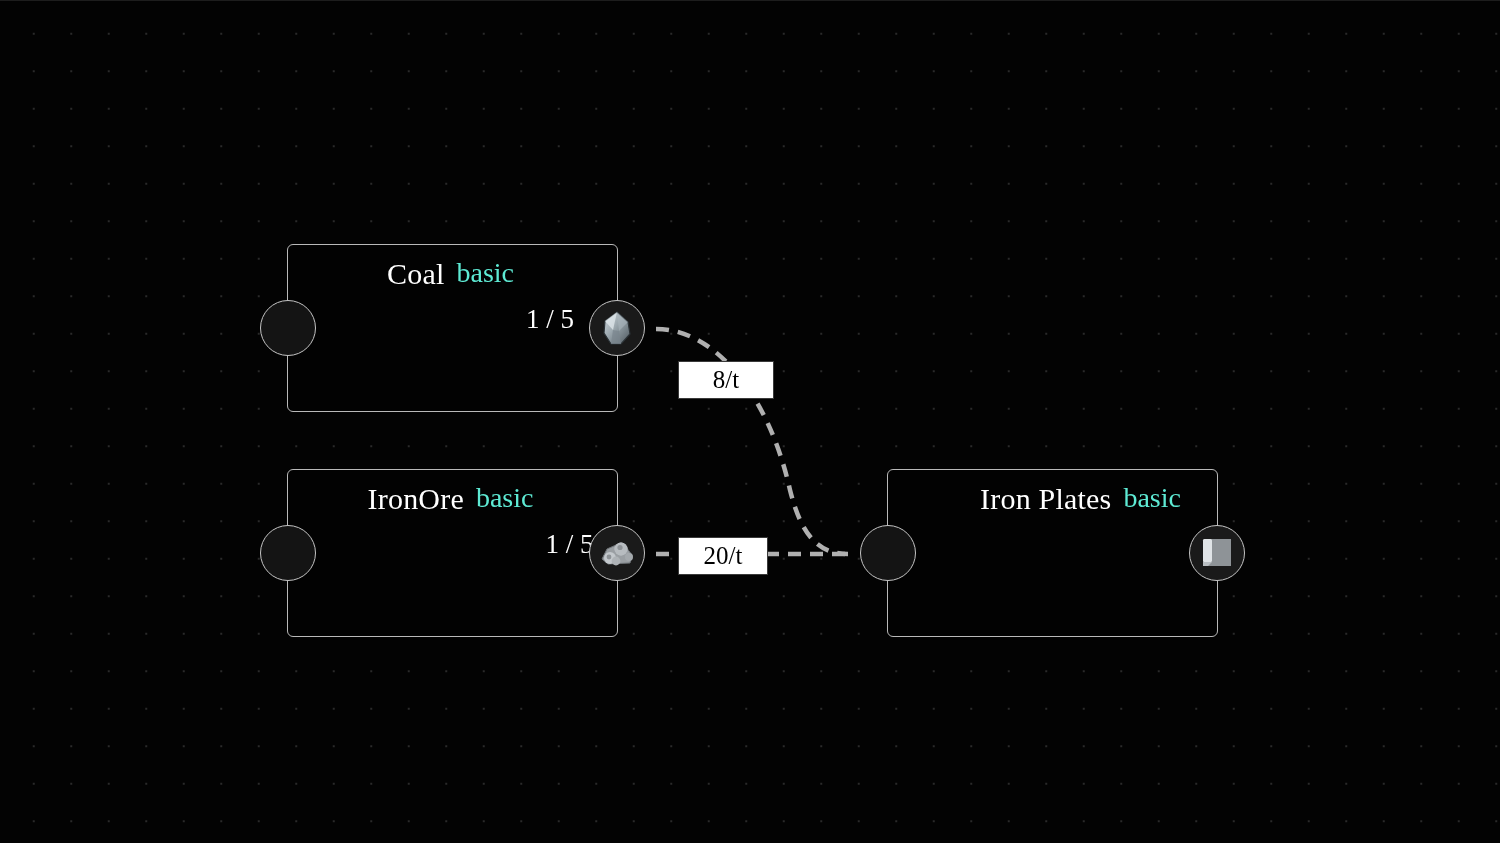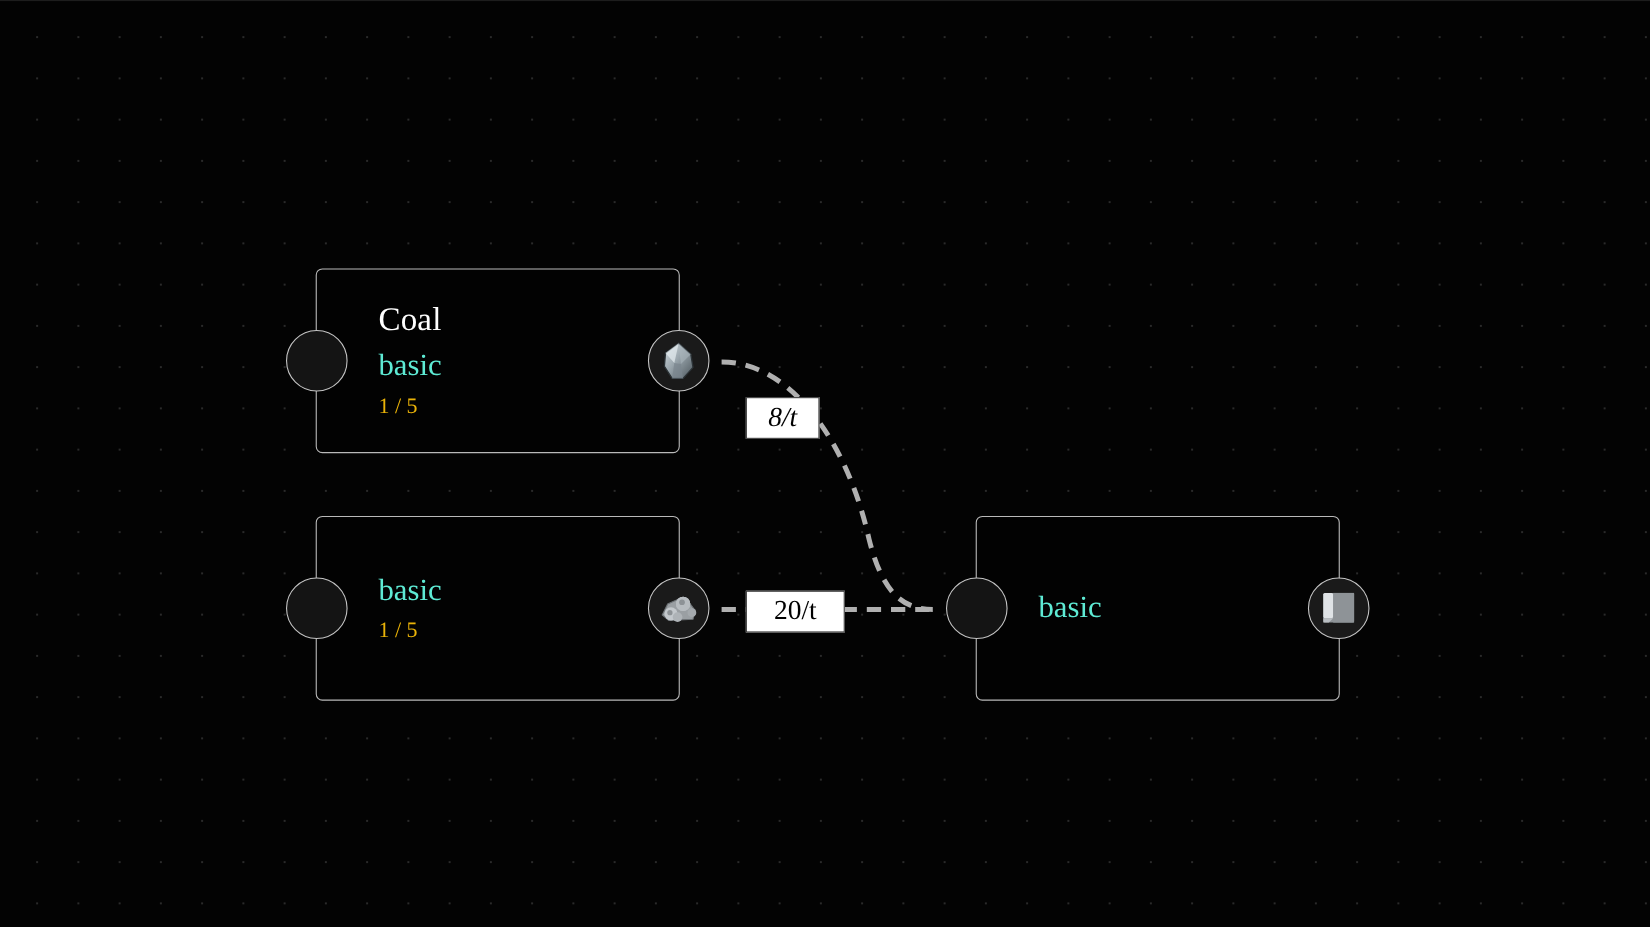--- a/index.html
+++ b/index.html
@@ -49,43 +49,44 @@
   .node {
     position: absolute;
     background: #020202;
     border: 1px solid #b9b9b9;
     border-radius: 6px;
     color: #ffffff;
   }
   .node-body {
     padding: 14px 0 14px 56px;
     display: flex;
-    flex-direction: column;
+    flex-direction: row;
     justify-content: center;
     height: 100%;
     gap: 12px;
   }
   .node-title {
     font-size: 30px;
     line-height: 1.02;
     color: #ffffff;
     letter-spacing: 0.2px;
     white-space: nowrap;
   }
   .node-subtitle {
     font-size: 28px;
     line-height: 1.02;
     color: #5eead4;
     white-space: nowrap;
   }
   .node-count {
-    font-size: 20px;
+    font-size: 27px;
     line-height: 1.02;
-    color: #eab308;
-    white-space: nowrap;
+    color: #ffffff;
+    white-space: nowrap;
+    margin-top: 47px;
   }
 
   
   .port {
     position: absolute;
     width: 56px;
     height: 56px;
     border-radius: 50%;
     background: #1a1a1a;
     border: 1.5px solid #c4c4c4;
@@ -119,21 +120,21 @@
 
   <svg id="edge-layer" viewBox="0 0 1500 843" width="1500" height="843">
     <g>
       <path id="edge-path-0" fill="none" stroke="#b0b0b0" stroke-width="4.5" stroke-linecap="butt" stroke-dasharray="13 9" d="M 656 329 C 718 329 770 400 790 490 C 802 538 820 554 848 554"></path>
     </g>
     <g>
       <path id="edge-path-1" fill="none" stroke="#b0b0b0" stroke-width="4.5" stroke-linecap="butt" stroke-dasharray="13 9" d="M 656 554 L 848 554"></path>
     </g>
   </svg>
 
-  <div class="edge-label" id="edge-label-0" style="left: 678px; top: 361px; width: 67px; font-style: italic;">8/t</div>
+  <div class="edge-label" id="edge-label-0" style="left: 678px; top: 361px; width: 96px;">8/t</div>
   <div class="edge-label" id="edge-label-1" style="left: 678px; top: 537px; width: 90px;">20/t</div>
 
   <div class="node" id="node-0" style="left: 287px; top: 244px; width: 331px; height: 168px;">
     <div class="port input empty"></div>
     <div class="node-body">
       <div class="node-title">Coal</div>
       <div class="node-subtitle">basic</div>
       <div class="node-count">1 / 5</div>
     </div>
     <div class="port output">
@@ -151,20 +152,21 @@
           <polygon points="20,4 31,14 22,23" fill="#aab5bc" opacity="0.6"></polygon>
           <polygon points="16,22 22,23 24,36 14,36" fill="#79858d" opacity="0.7"></polygon>
         </svg>
       </span>
     </div>
   </div>
 
   <div class="node" id="node-1" style="left: 287px; top: 469px; width: 331px; height: 168px;">
     <div class="port input empty"></div>
     <div class="node-body">
+      <div class="node-title">IronOre</div>
       <div class="node-subtitle">basic</div>
       <div class="node-count">1 / 5</div>
     </div>
     <div class="port output">
       <span>
         <svg width="42" height="42" viewBox="0 0 42 42">
           <path d="M6 27 L11 17 L20 13 L30 15 L36 23 L34 31 L12 32 Z" fill="#9a9fa3" stroke="#6d7276" stroke-width="1"></path>
           <circle cx="25" cy="17" r="6.5" fill="#b7bcc0" stroke="#7d8budo" stroke-width="0"></circle>
           <circle cx="25" cy="17" r="6.5" fill="#b7bcc0"></circle>
           <circle cx="24" cy="15.5" r="2.6" fill="#8d9296"></circle>
@@ -173,20 +175,21 @@
           <circle cx="20" cy="29" r="4.4" fill="#aeb3b7"></circle>
           <circle cx="33" cy="25" r="4" fill="#a4a9ad"></circle>
         </svg>
       </span>
     </div>
   </div>
 
   <div class="node" id="node-2" style="left: 887px; top: 469px; width: 331px; height: 168px;">
     <div class="port input empty"></div>
     <div class="node-body">
+      <div class="node-title">Iron Plates</div>
       <div class="node-subtitle">basic</div>
     </div>
     <div class="port output">
       <span>
         <svg width="38" height="38" viewBox="0 0 38 38">
           <rect x="5" y="5" width="28" height="27" rx="1.5" fill="#8e9397"></rect>
           <rect x="5" y="5" width="9" height="23" rx="1.5" fill="#dfe3e6"></rect>
           <polygon points="5,28 14,28 10,32 5,32" fill="#b9bec2"></polygon>
           <rect x="14" y="5" width="19" height="27" fill="#8e9397"></rect>
         </svg>

